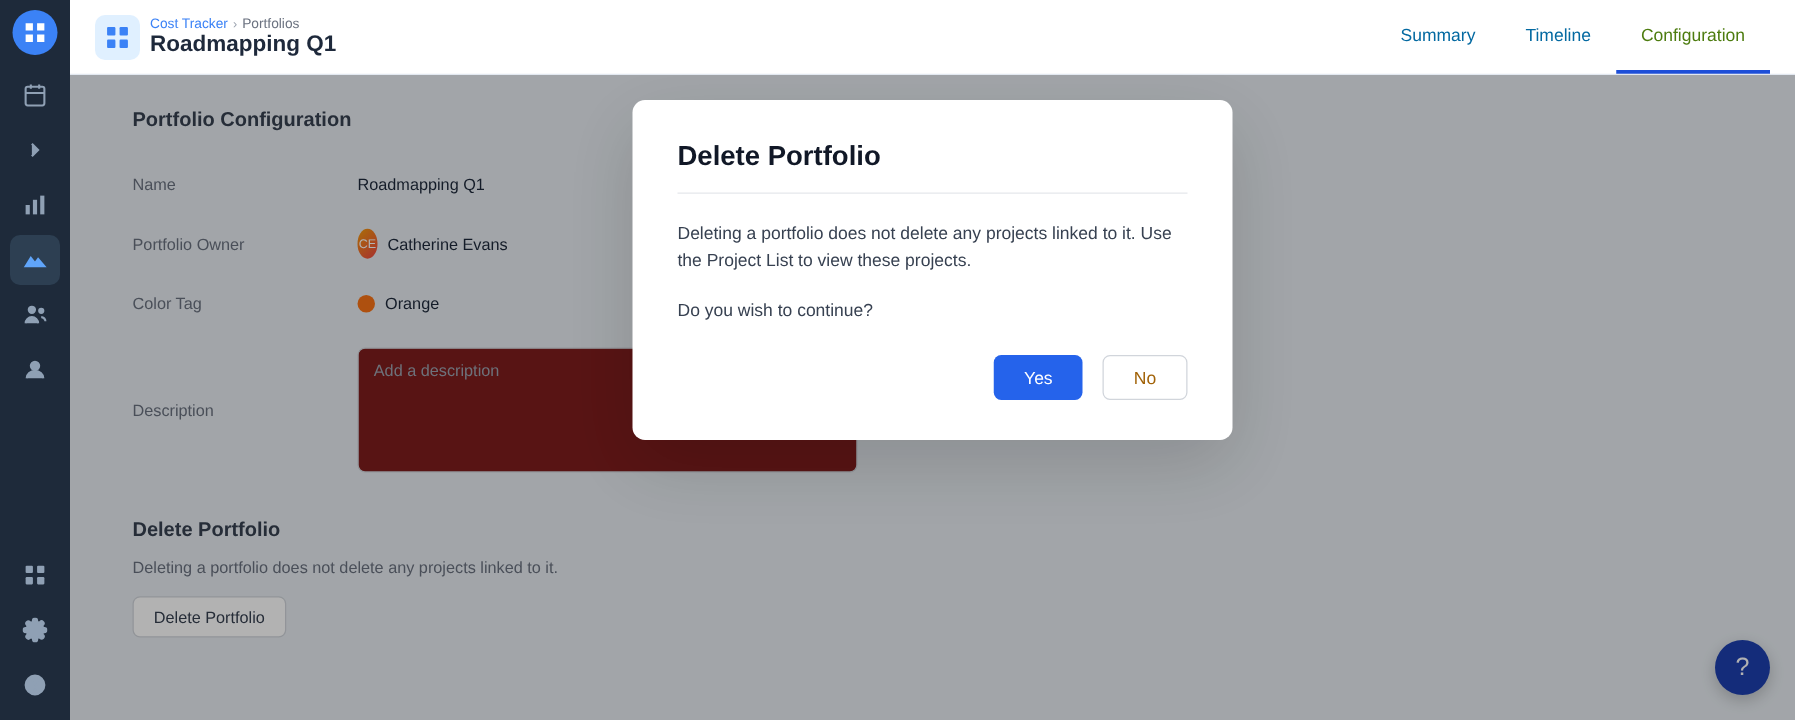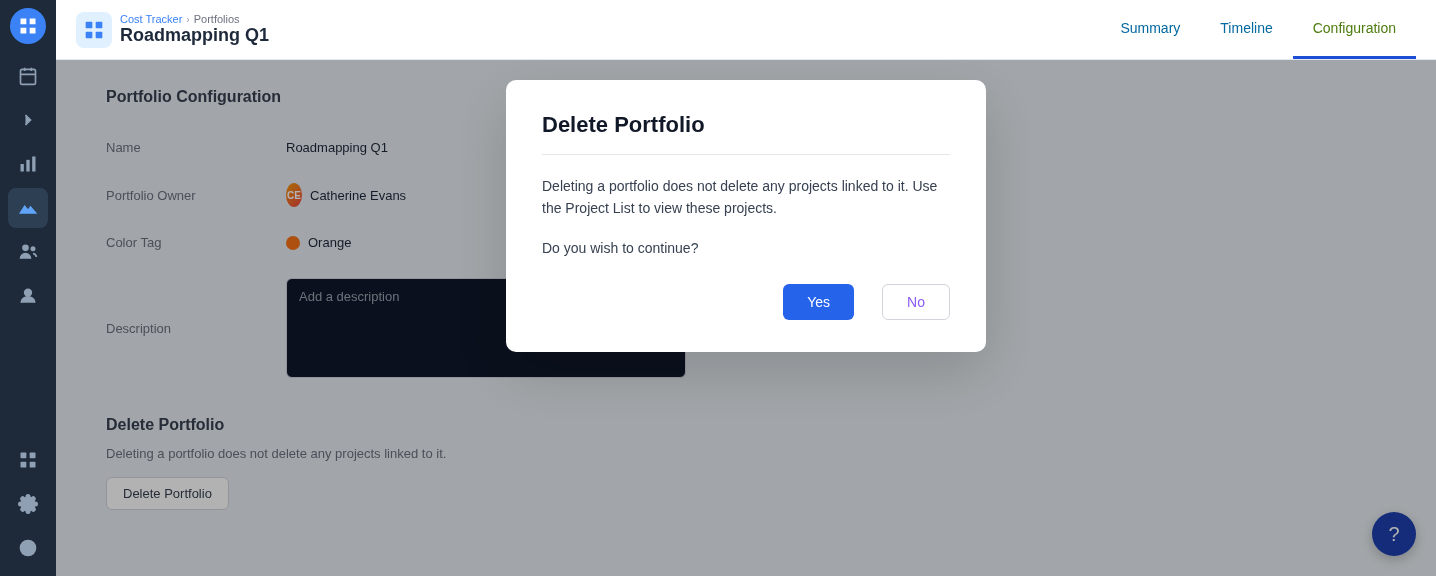--- a/index.html
+++ b/index.html
@@ -127,40 +127,40 @@
       font-size: 13px;
       color: #1e293b;
       padding: 14px 0;
       display: flex; align-items: center; gap: 8px;
     }
     .owner-avatar {
       width: 16px; height: 24px;
       border-radius: 50%;
       background: linear-gradient(135deg, #f59e0b, #ef4444);
       display: flex; align-items: center; justify-content: center;
-      font-size: 10px; color: white; font-weight: bold;
+      font-size: 10px; color: white; font-weight: normal;
       flex-shrink: 0;
     }
     .color-dot {
       width: 14px; height: 14px;
       border-radius: 50%;
       background: #f97316;
       display: inline-block;
     }
     .description-textarea {
       width: 400px;
       height: 100px;
       border: 1px solid #d1d5db;
       border-radius: 6px;
       padding: 10px 12px;
       font-size: 13px;
       color: #9ca3af;
       resize: none;
       font-family: inherit;
-      background: #0f172a;
+      background: #7f1d1d;
     }
     .description-textarea::placeholder { color: #9ca3af; }
 
     .delete-section-title {
       font-size: 16px;
       font-weight: 600;
       color: #374151;
       margin-bottom: 12px;
     }
     .delete-description {
@@ -226,35 +226,35 @@
       margin-bottom: 20px;
     }
     .modal-question {
       font-size: 14px;
       color: #374151;
       margin-bottom: 28px;
     }
     .modal-actions {
       display: flex;
       justify-content: flex-end;
-      gap: 28px;
+      gap: 16px;
     }
     .btn-yes {
       background: #2563eb;
       color: white;
       border: none;
       border-radius: 6px;
       padding: 9px 24px;
       font-size: 14px;
       font-weight: 500;
       cursor: pointer;
     }
     .btn-no {
       background: white;
-      color: #8b5cf6;
+      color: #a16207;
       border: 1px solid #d1d5db;
       border-radius: 6px;
       padding: 9px 24px;
       font-size: 14px;
       cursor: pointer;
     }
   </style>
 </head>
 <body>
 

